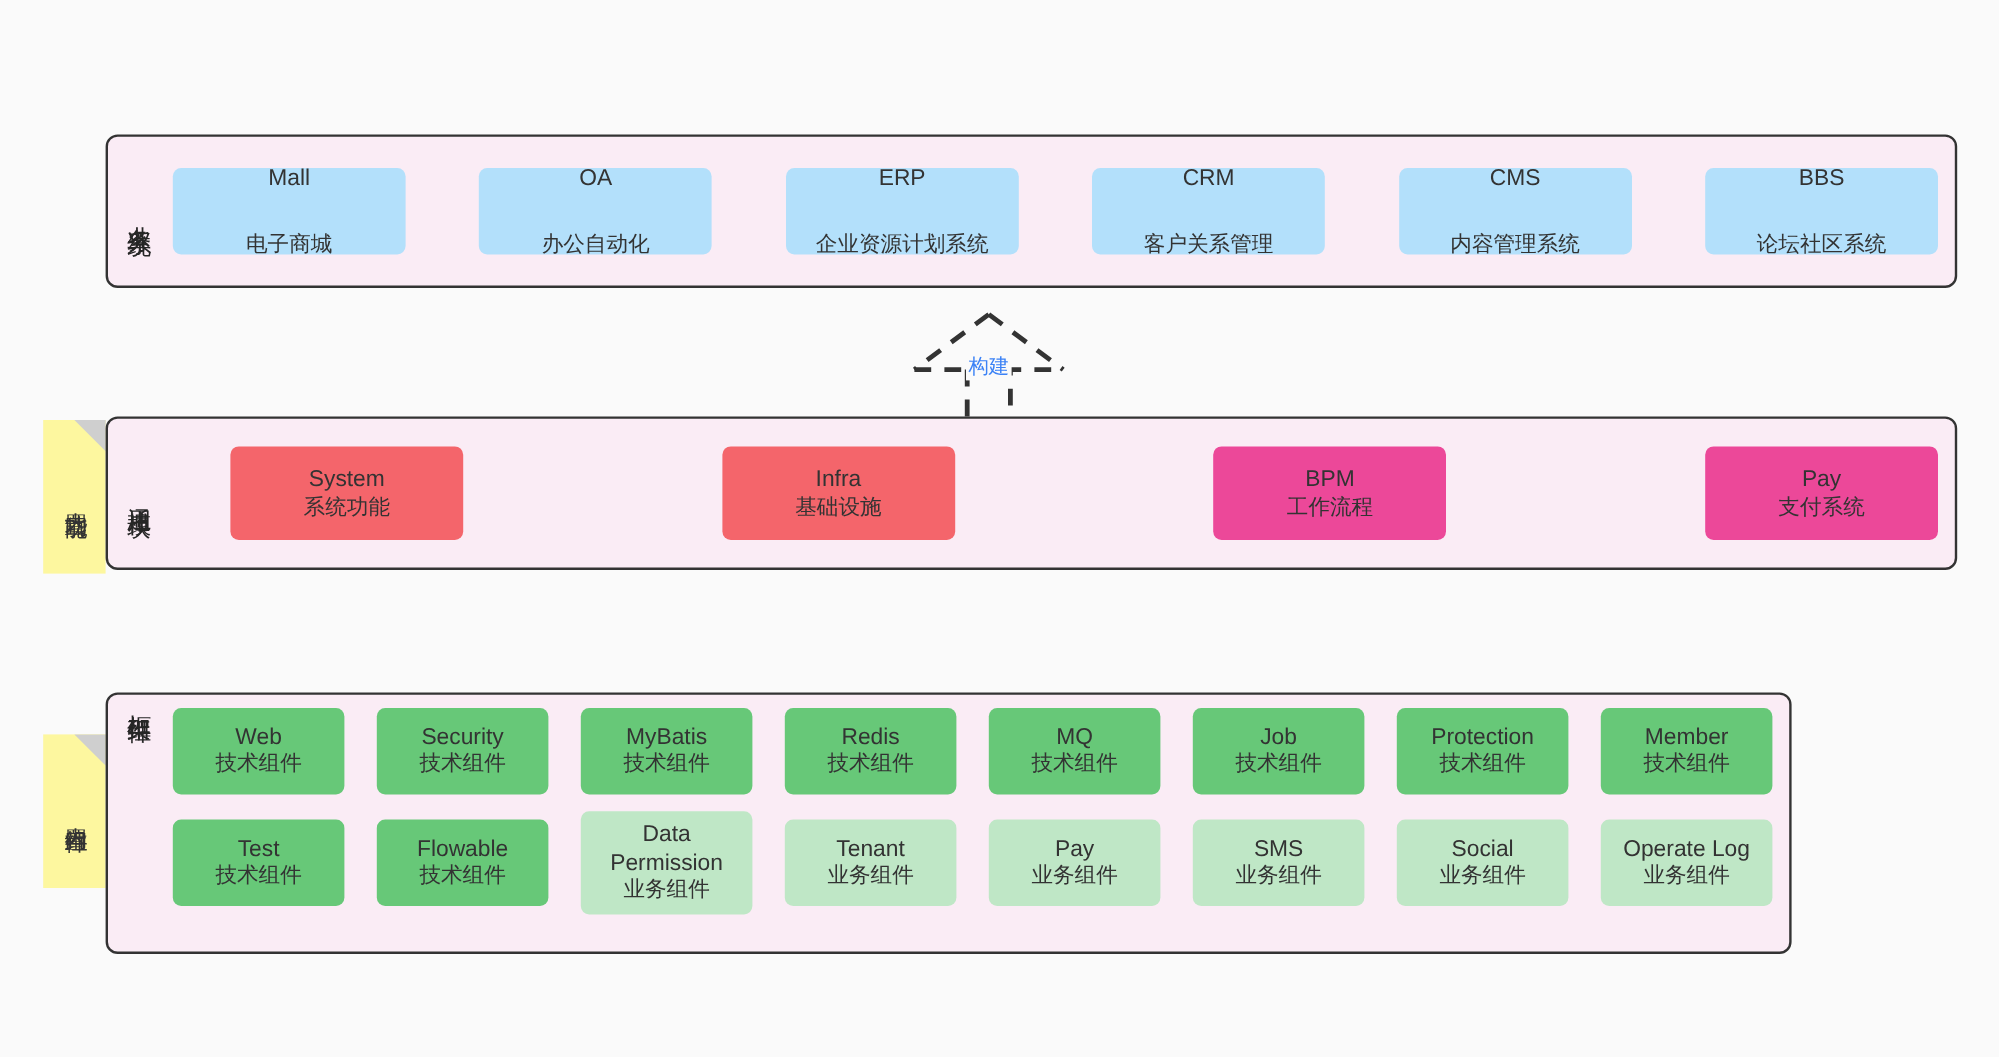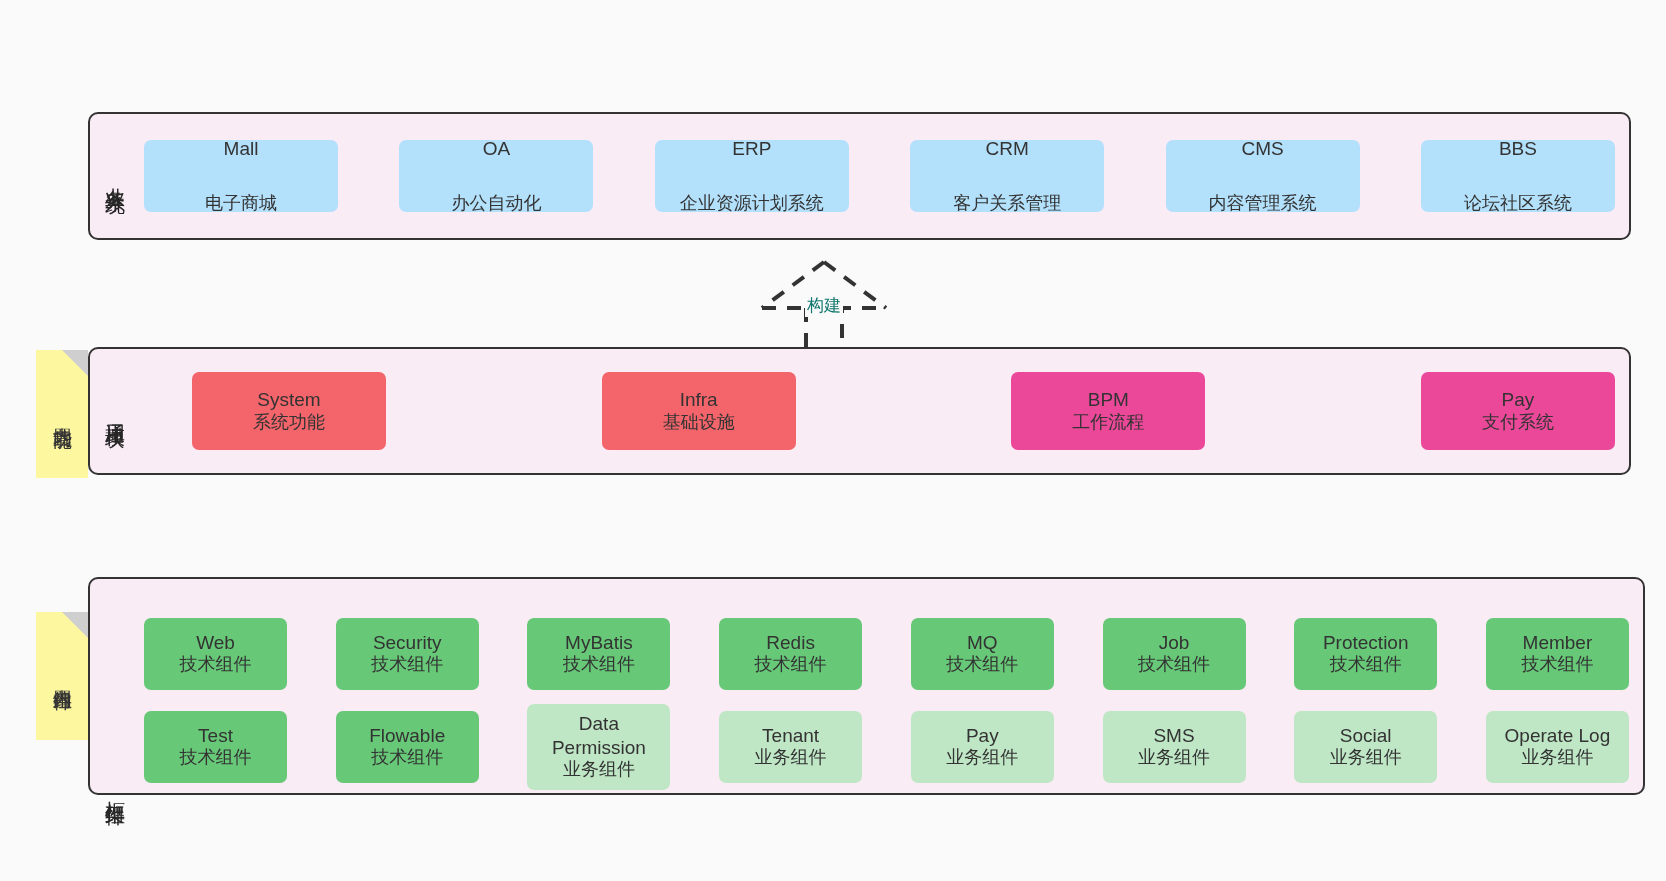--- a/index.html
+++ b/index.html
@@ -69,22 +69,22 @@
   #business-layer .layer-body { padding-left: 4px; }
   #business-layer .box { width: 194px; height: 72px; }
 
   
   #common-layer { left: 88px; top: 347px; width: 1543px; height: 128px; }
   #common-layer .layer-body { padding-left: 4px; }
   #common-layer .box { width: 194px; height: 78px; margin-left: 48px; }
 
   
   #framework-layer {
-    left: 88px; top: 577px; width: 1557px; height: 218px;
-    align-items: flex-end;
+    left: 88px; top: 577px; width: 1405px; height: 218px;
+    align-items: flex-start;
   }
   #framework-layer .layer-title { align-items: center; }
   #framework-layer .layer-body {
     flex-direction: column;
     justify-content: center;
     align-items: stretch;
     padding: 0 14px 0 4px;
     gap: 0;
   }
   .fw-row {
@@ -123,21 +123,21 @@
 
   
   .arrow { position: absolute; width: 160px; height: 100px; }
   .arrow svg { display: block; overflow: visible; }
   .arrow-label {
     position: absolute;
     left: 50%;
     transform: translateX(-50%);
     top: 36px;
     font-size: 17px;
-    color: #0f766e;
+    color: #3b82f6;
     background: #fafafa;
     padding: 0 2px;
     white-space: nowrap;
     user-select: none;
   }
   #arrow-build { left: 744px; top: 258px; }
   #arrow-impl  { left: 758px; top: 492px; }
 </style>
 </head>
 <body>

